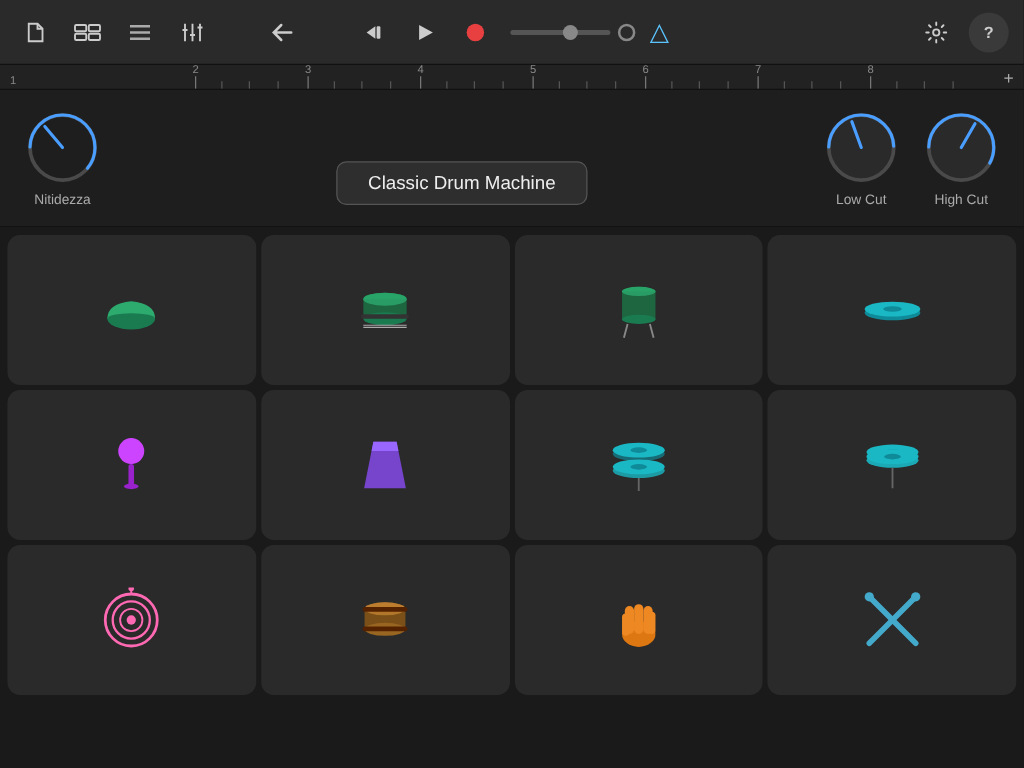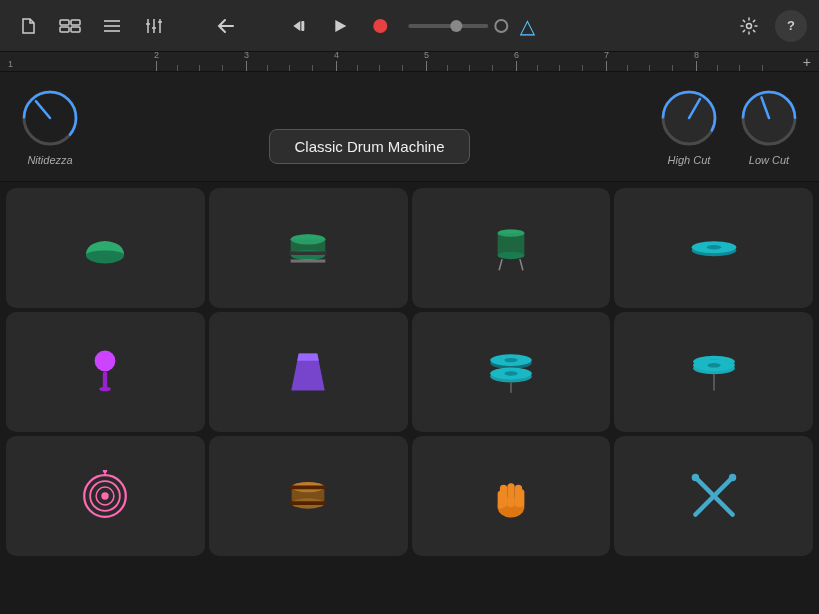--- a/index.html
+++ b/index.html
@@ -144,21 +144,20 @@
       align-items: center;
       padding: 10px 20px;
       gap: 20px;
       border-bottom: 1px solid #111;
     }
     .knob-group {
       display: flex;
       flex-direction: column;
       align-items: center;
       gap: 6px;
-      font-style: italic;
     }
     .knob-label {
       font-size: 11px;
       color: #aaa;
       text-align: center;
     }
 
     .preset-label {
       flex: 1;
       display: flex;
@@ -405,36 +404,36 @@
 
 
   <div class="preset-label">
     <div class="preset-box">Classic Drum Machine</div>
   </div>
 
   <div class="knob-group">
     <div style="position:relative;width:60px;height:60px;">
       <svg width="60" height="60" viewBox="0 0 60 60">
         <circle cx="30" cy="30" r="26" fill="#2a2a2a" stroke="#4a4a4a" stroke-width="3"></circle>
-        <path d="M30 30 L30 8" stroke="#4a9eff" stroke-width="2.5" stroke-linecap="round" transform="rotate(30, 30, 30)"></path>
-        <circle cx="30" cy="30" r="26" fill="none" stroke="#4a9eff" stroke-width="2.5" stroke-dasharray="95 69" stroke-dashoffset="82" stroke-linecap="round"></circle>
-      </svg>
-    </div>
-    <span class="knob-label">High Cut</span>
+        <path d="M30 30 L30 8" stroke="#4a9eff" stroke-width="2.5" stroke-linecap="round" transform="rotate(-20, 30, 30)"></path>
+        <circle cx="30" cy="30" r="26" fill="none" stroke="#4a9eff" stroke-width="2.5" stroke-dasharray="80 84" stroke-dashoffset="82" stroke-linecap="round"></circle>
+      </svg>
+    </div>
+    <span class="knob-label">Low Cut</span>
   </div>
 
   <div class="knob-group">
     <div style="position:relative;width:60px;height:60px;">
       <svg width="60" height="60" viewBox="0 0 60 60">
         <circle cx="30" cy="30" r="26" fill="#2a2a2a" stroke="#4a4a4a" stroke-width="3"></circle>
-        <path d="M30 30 L30 8" stroke="#4a9eff" stroke-width="2.5" stroke-linecap="round" transform="rotate(-20, 30, 30)"></path>
-        <circle cx="30" cy="30" r="26" fill="none" stroke="#4a9eff" stroke-width="2.5" stroke-dasharray="80 84" stroke-dashoffset="82" stroke-linecap="round"></circle>
-      </svg>
-    </div>
-    <span class="knob-label">Low Cut</span>
+        <path d="M30 30 L30 8" stroke="#4a9eff" stroke-width="2.5" stroke-linecap="round" transform="rotate(30, 30, 30)"></path>
+        <circle cx="30" cy="30" r="26" fill="none" stroke="#4a9eff" stroke-width="2.5" stroke-dasharray="95 69" stroke-dashoffset="82" stroke-linecap="round"></circle>
+      </svg>
+    </div>
+    <span class="knob-label">High Cut</span>
   </div>
 </div>
 
 <div id="pads-container">
 
   <div class="pads-row">
 
     <div class="pad">
       <svg class="drum-svg" viewBox="0 0 60 40">
 

